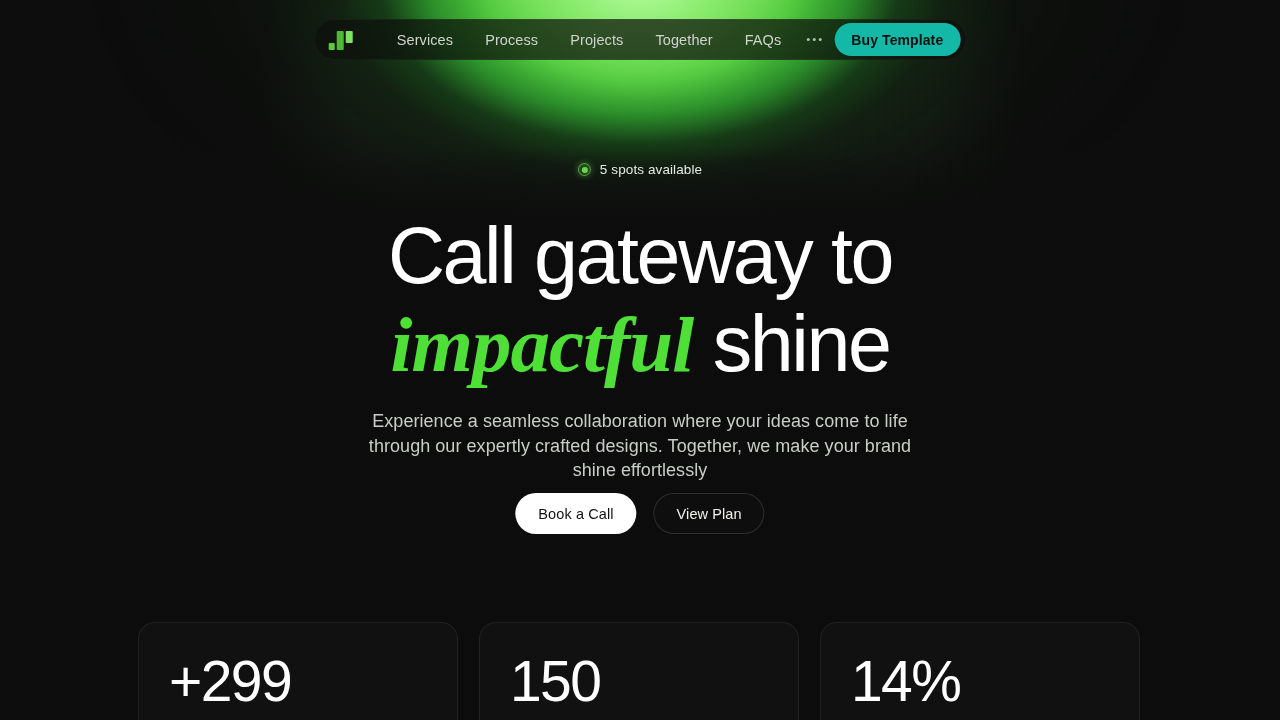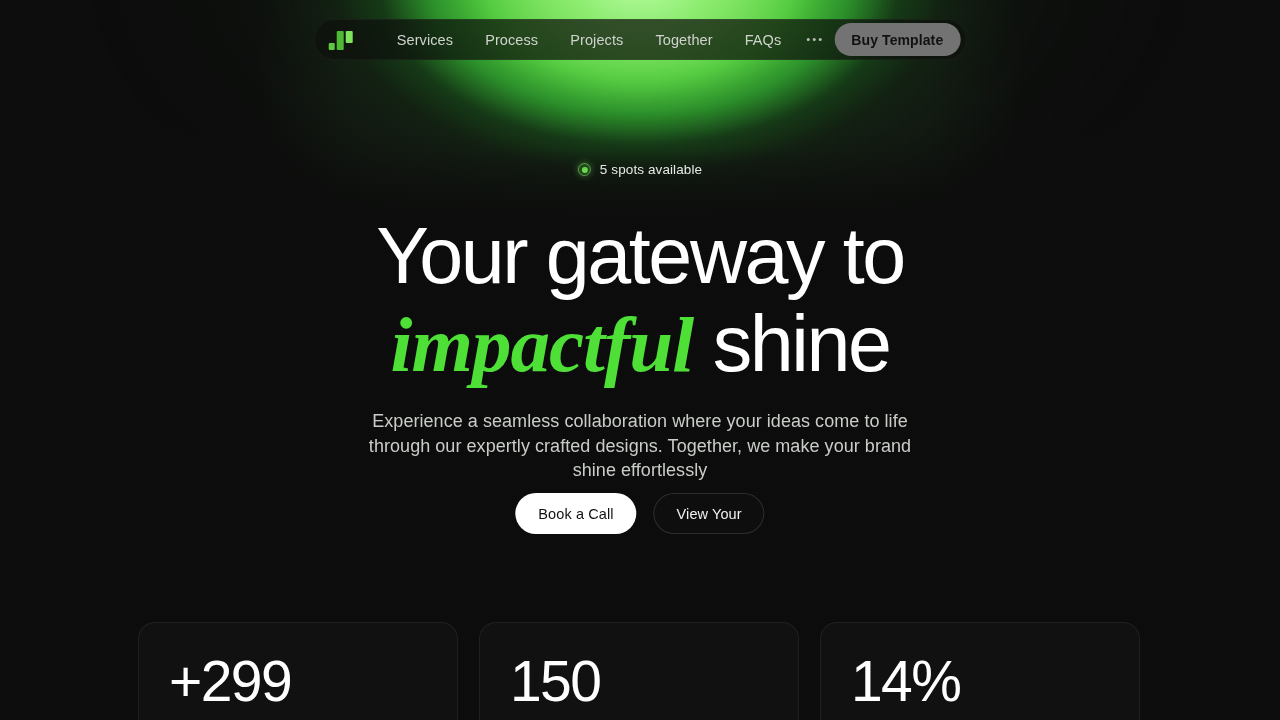--- a/index.html
+++ b/index.html
@@ -132,21 +132,21 @@
   }
   .nav-more span {
     width:3px; height:3px; border-radius:50%;
     background:#b9bdb7; display:block;
   }
   .buy-btn {
     height:33px;
     padding:0 17px;
     border:none; outline:none;
     border-radius:17px;
-    background:#737373;
+    background:#14b8a6;
     color:#111111;
     font-family:"Liberation Sans", sans-serif;
     font-size:14px;
     font-weight:700;
     letter-spacing:.1px;
     cursor:pointer;
     white-space:nowrap;
   }
 
   
@@ -285,29 +285,29 @@
   </nav>
 
   <div class="hero">
 
     <div class="spots">
       <span class="spots-dot"></span>
       <span class="spots-text">5 spots available</span>
     </div>
 
     <h1 class="headline">
-      <span class="line">Your gateway to</span>
+      <span class="line">Call gateway to</span>
       <span class="line"><span class="accent">impactful</span><span> shine</span></span>
     </h1>
 
     <p class="subcopy">Experience a seamless collaboration where your ideas come to life through our expertly crafted designs. Together, we make your brand shine effortlessly</p>
 
     <div class="cta-row">
       <button class="btn-primary">Book a Call</button>
-      <button class="btn-secondary">View Your</button>
+      <button class="btn-secondary">View Plan</button>
     </div>
   </div>
 
   <div class="stats">
     <div class="stat-card">
       <div class="stat-value">+299</div>
     </div>
     <div class="stat-card">
       <div class="stat-value">150</div>
     </div>

